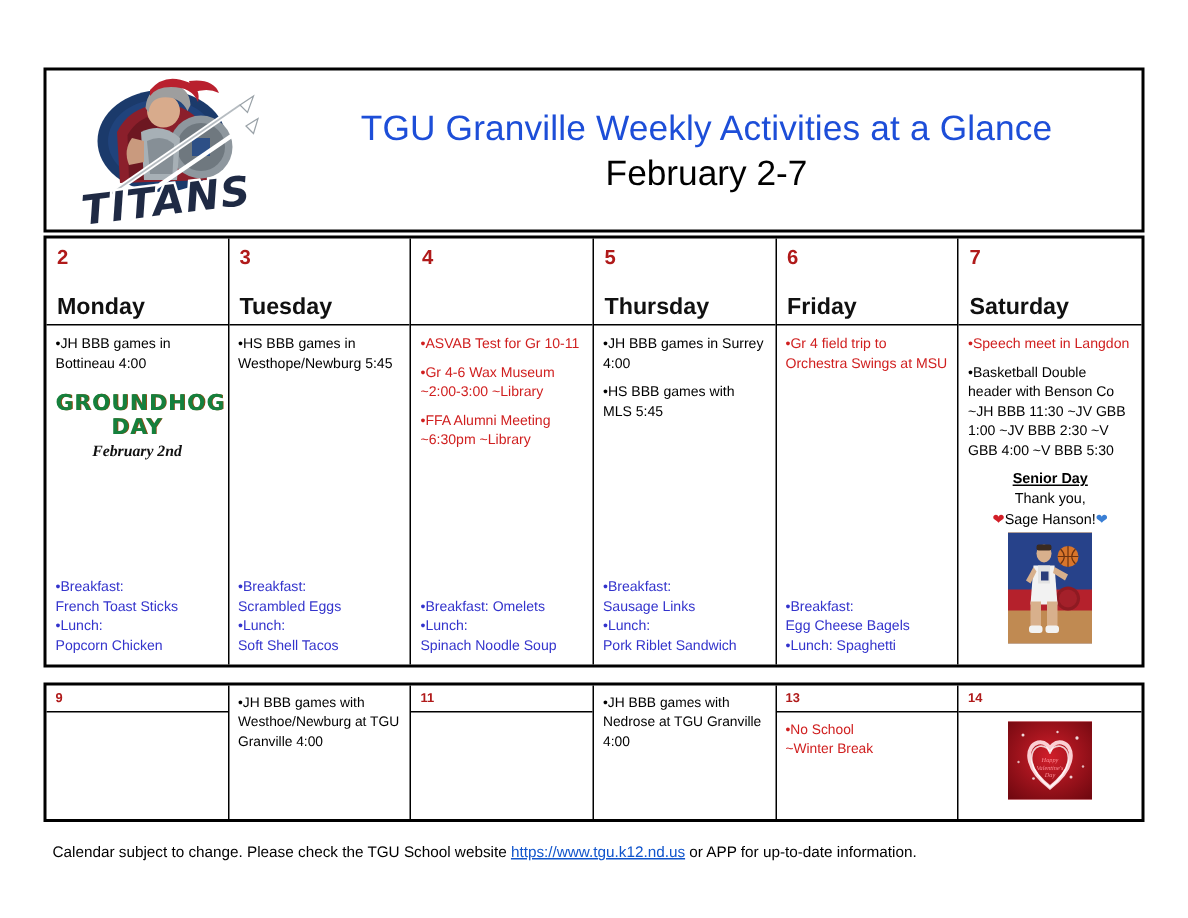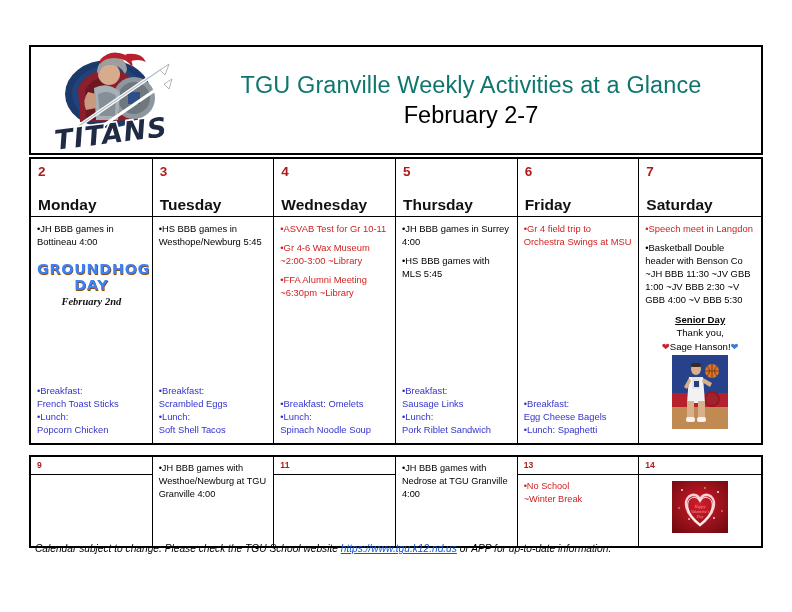--- a/index.html
+++ b/index.html
@@ -38,21 +38,21 @@
     width: 138px; height: 104px;
     position: relative;
   }
   .title-cell {
     flex: 1 1 auto;
     text-align: center;
     padding-right: 10px;
   }
   .title-line1 {
     font-size: 23.5px;
-    color: #0f766e;
+    color: #1d4ed8;
     line-height: 1.28;
     letter-spacing: 0.1px;
     white-space: nowrap;
   }
   .title-line2 {
     font-size: 23.5px;
     color: #000;
     line-height: 1.28;
   }
 
@@ -129,21 +129,21 @@
   
   .groundhog {
     margin: 12px 0 4px 0;
     text-align: center;
   }
   .gh-word {
     font-family: "DejaVu Sans", sans-serif;
     font-weight: bold;
     font-size: 14.5px;
     letter-spacing: 0.6px;
-    color: #3b82f6;
+    color: #15803d;
     line-height: 1.12;
     text-shadow: 0.6px 0.6px 0 #8a4a12;
   }
   .gh-word.small { font-size: 14.5px; }
   .gh-date {
     font-family: "Liberation Serif", serif;
     font-style: italic;
     font-weight: bold;
     font-size: 10.5px;
     color: #111;
@@ -219,25 +219,24 @@
     width: 56px; height: 52px;
     margin: 1px auto 0 auto;
     position: relative;
     overflow: hidden;
     background: #a8111a;
   }
 
   
   .footer {
     position: absolute;
-    left: 35px; top: 542px;
+    left: 35px; top: 562px;
     font-size: 10.2px;
     color: #000;
     line-height: 1.3;
-    font-style: italic;
   }
   .footer a {
     color: #1155cc;
     text-decoration: underline;
   }
 </style>
 </head>
 <body>
 
 <div class="page">
@@ -325,21 +324,20 @@
           <div class="meal-line">Scrambled Eggs</div>
           <div class="meal-line">•Lunch:</div>
           <div class="meal-line">Soft Shell Tacos</div>
         </div>
       </div>
     </div>
 
     <div class="day-col">
       <div class="day-head">
         <div class="day-num">4</div>
-        <div class="day-name">Wednesday</div>
       </div>
       <div class="day-body">
         <div class="events">
           <div class="ev red">•ASVAB Test for Gr 10-11</div>
           <div class="ev red">•Gr 4-6 Wax Museum ~2:00-3:00 ~Library</div>
           <div class="ev red">•FFA Alumni Meeting ~6:30pm ~Library</div>
         </div>
         <div class="meals">
           <div class="meal-line">•Breakfast: Omelets</div>
           <div class="meal-line">•Lunch:</div>

